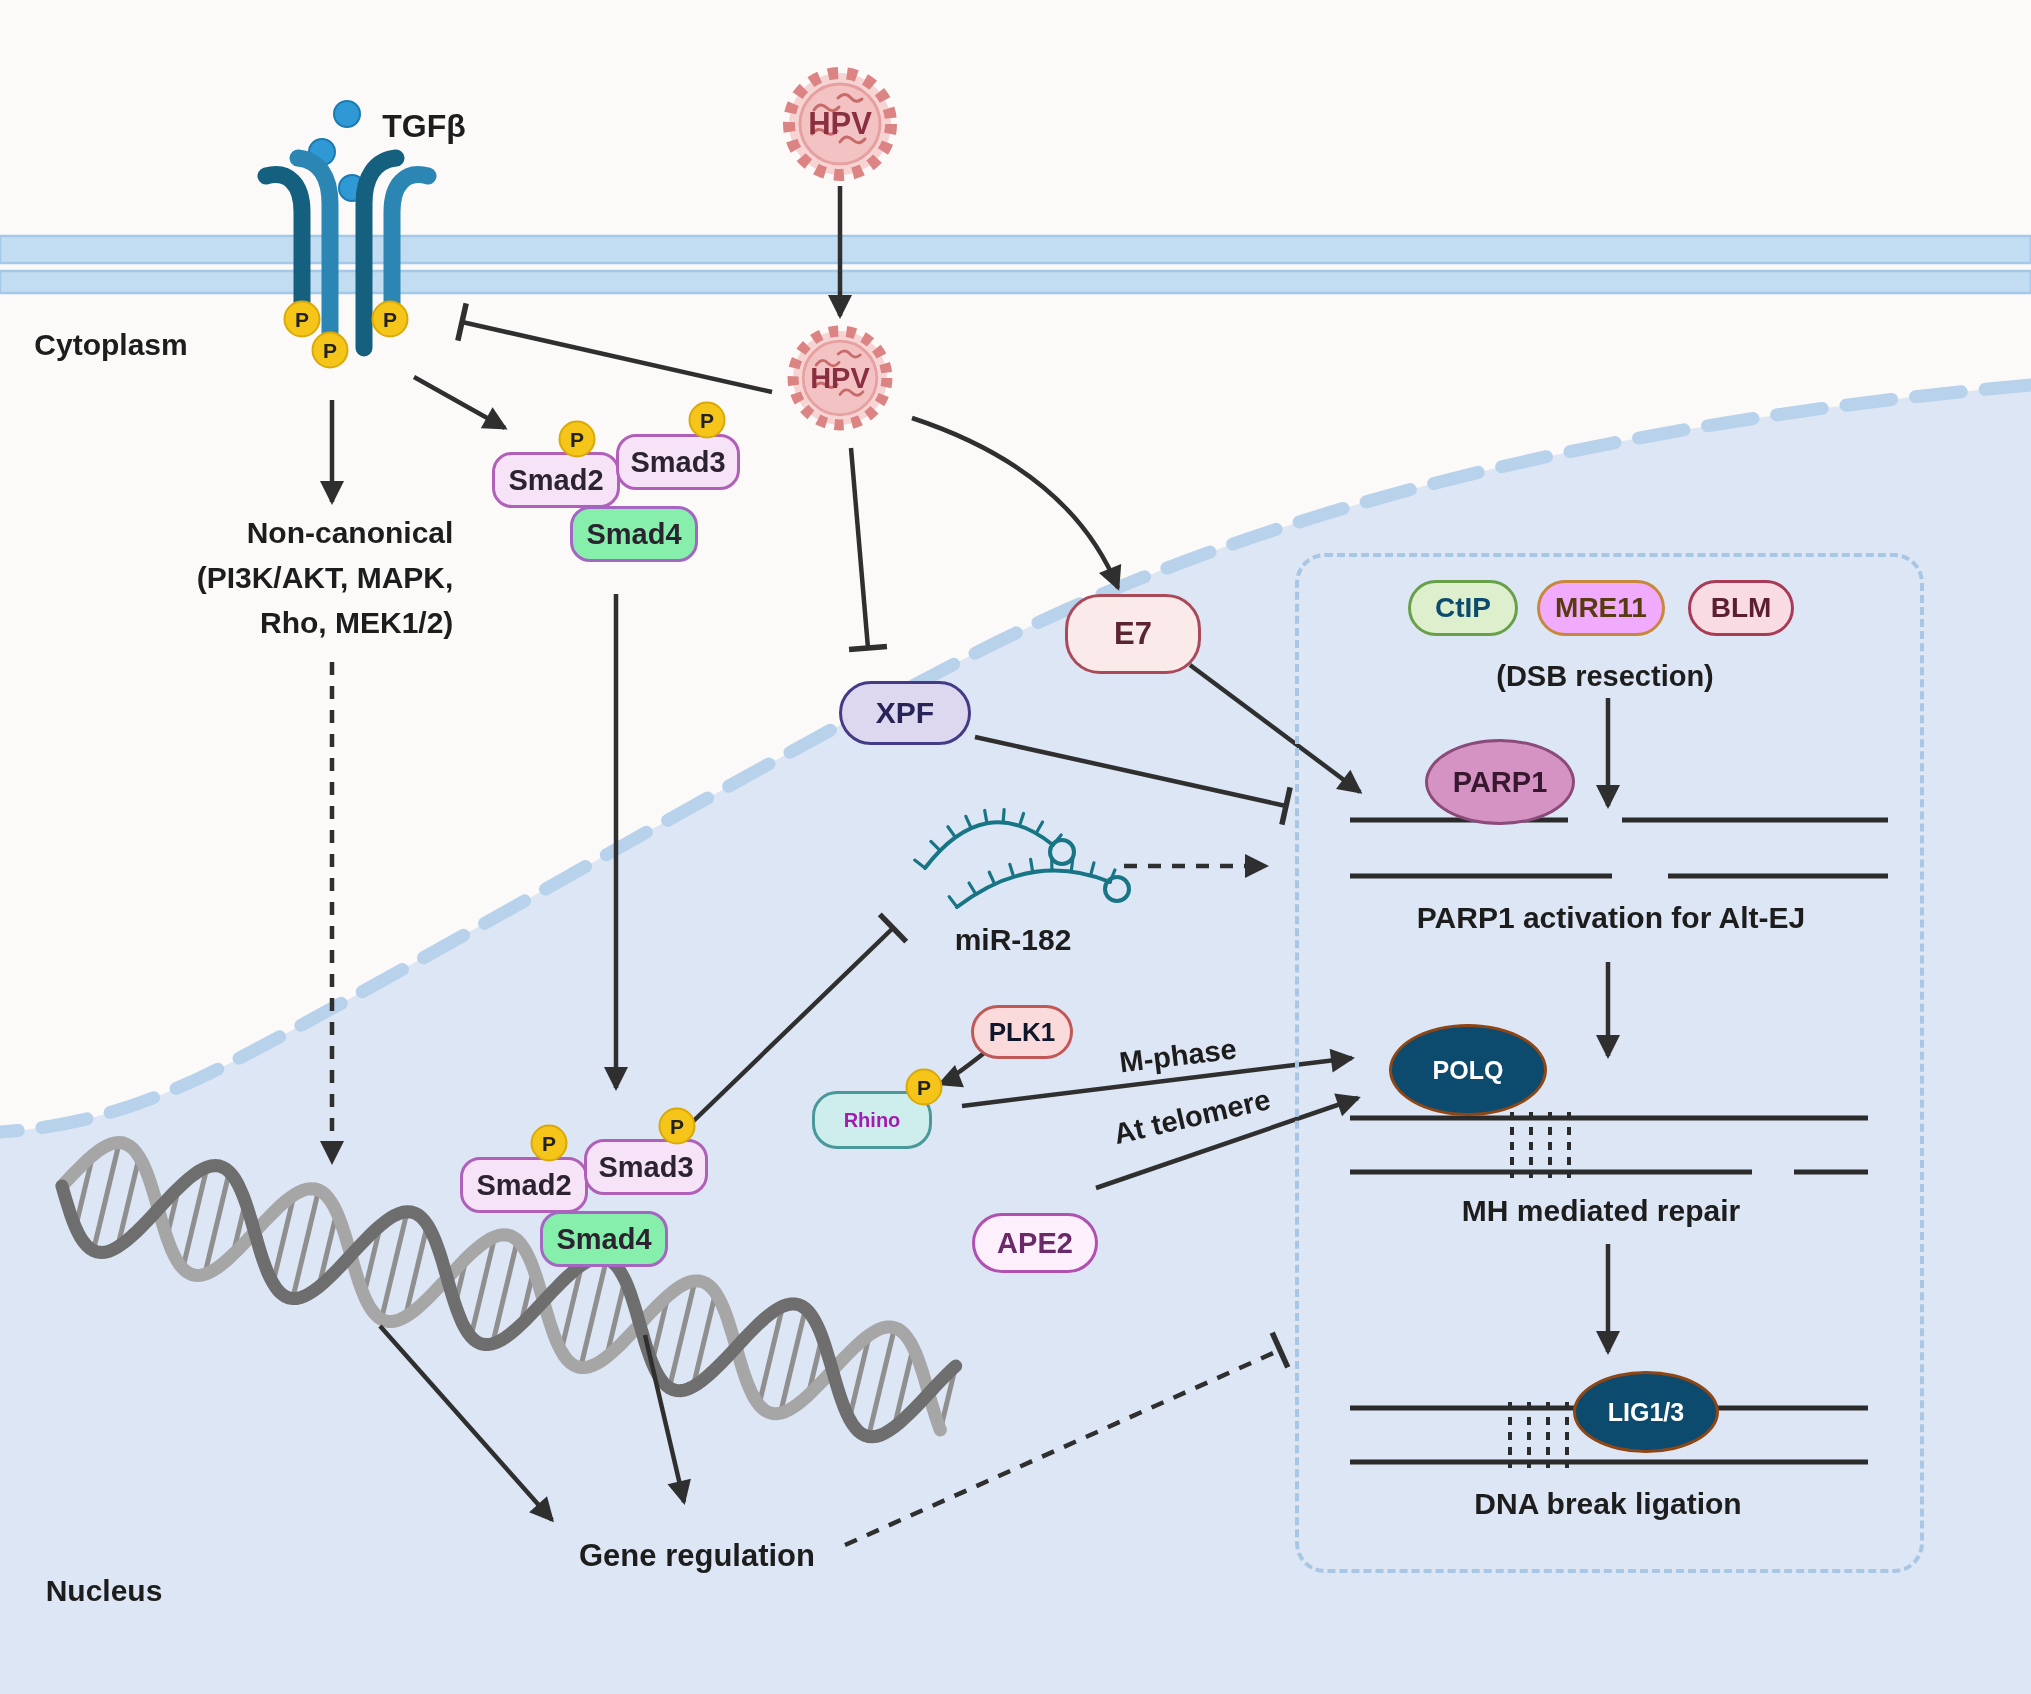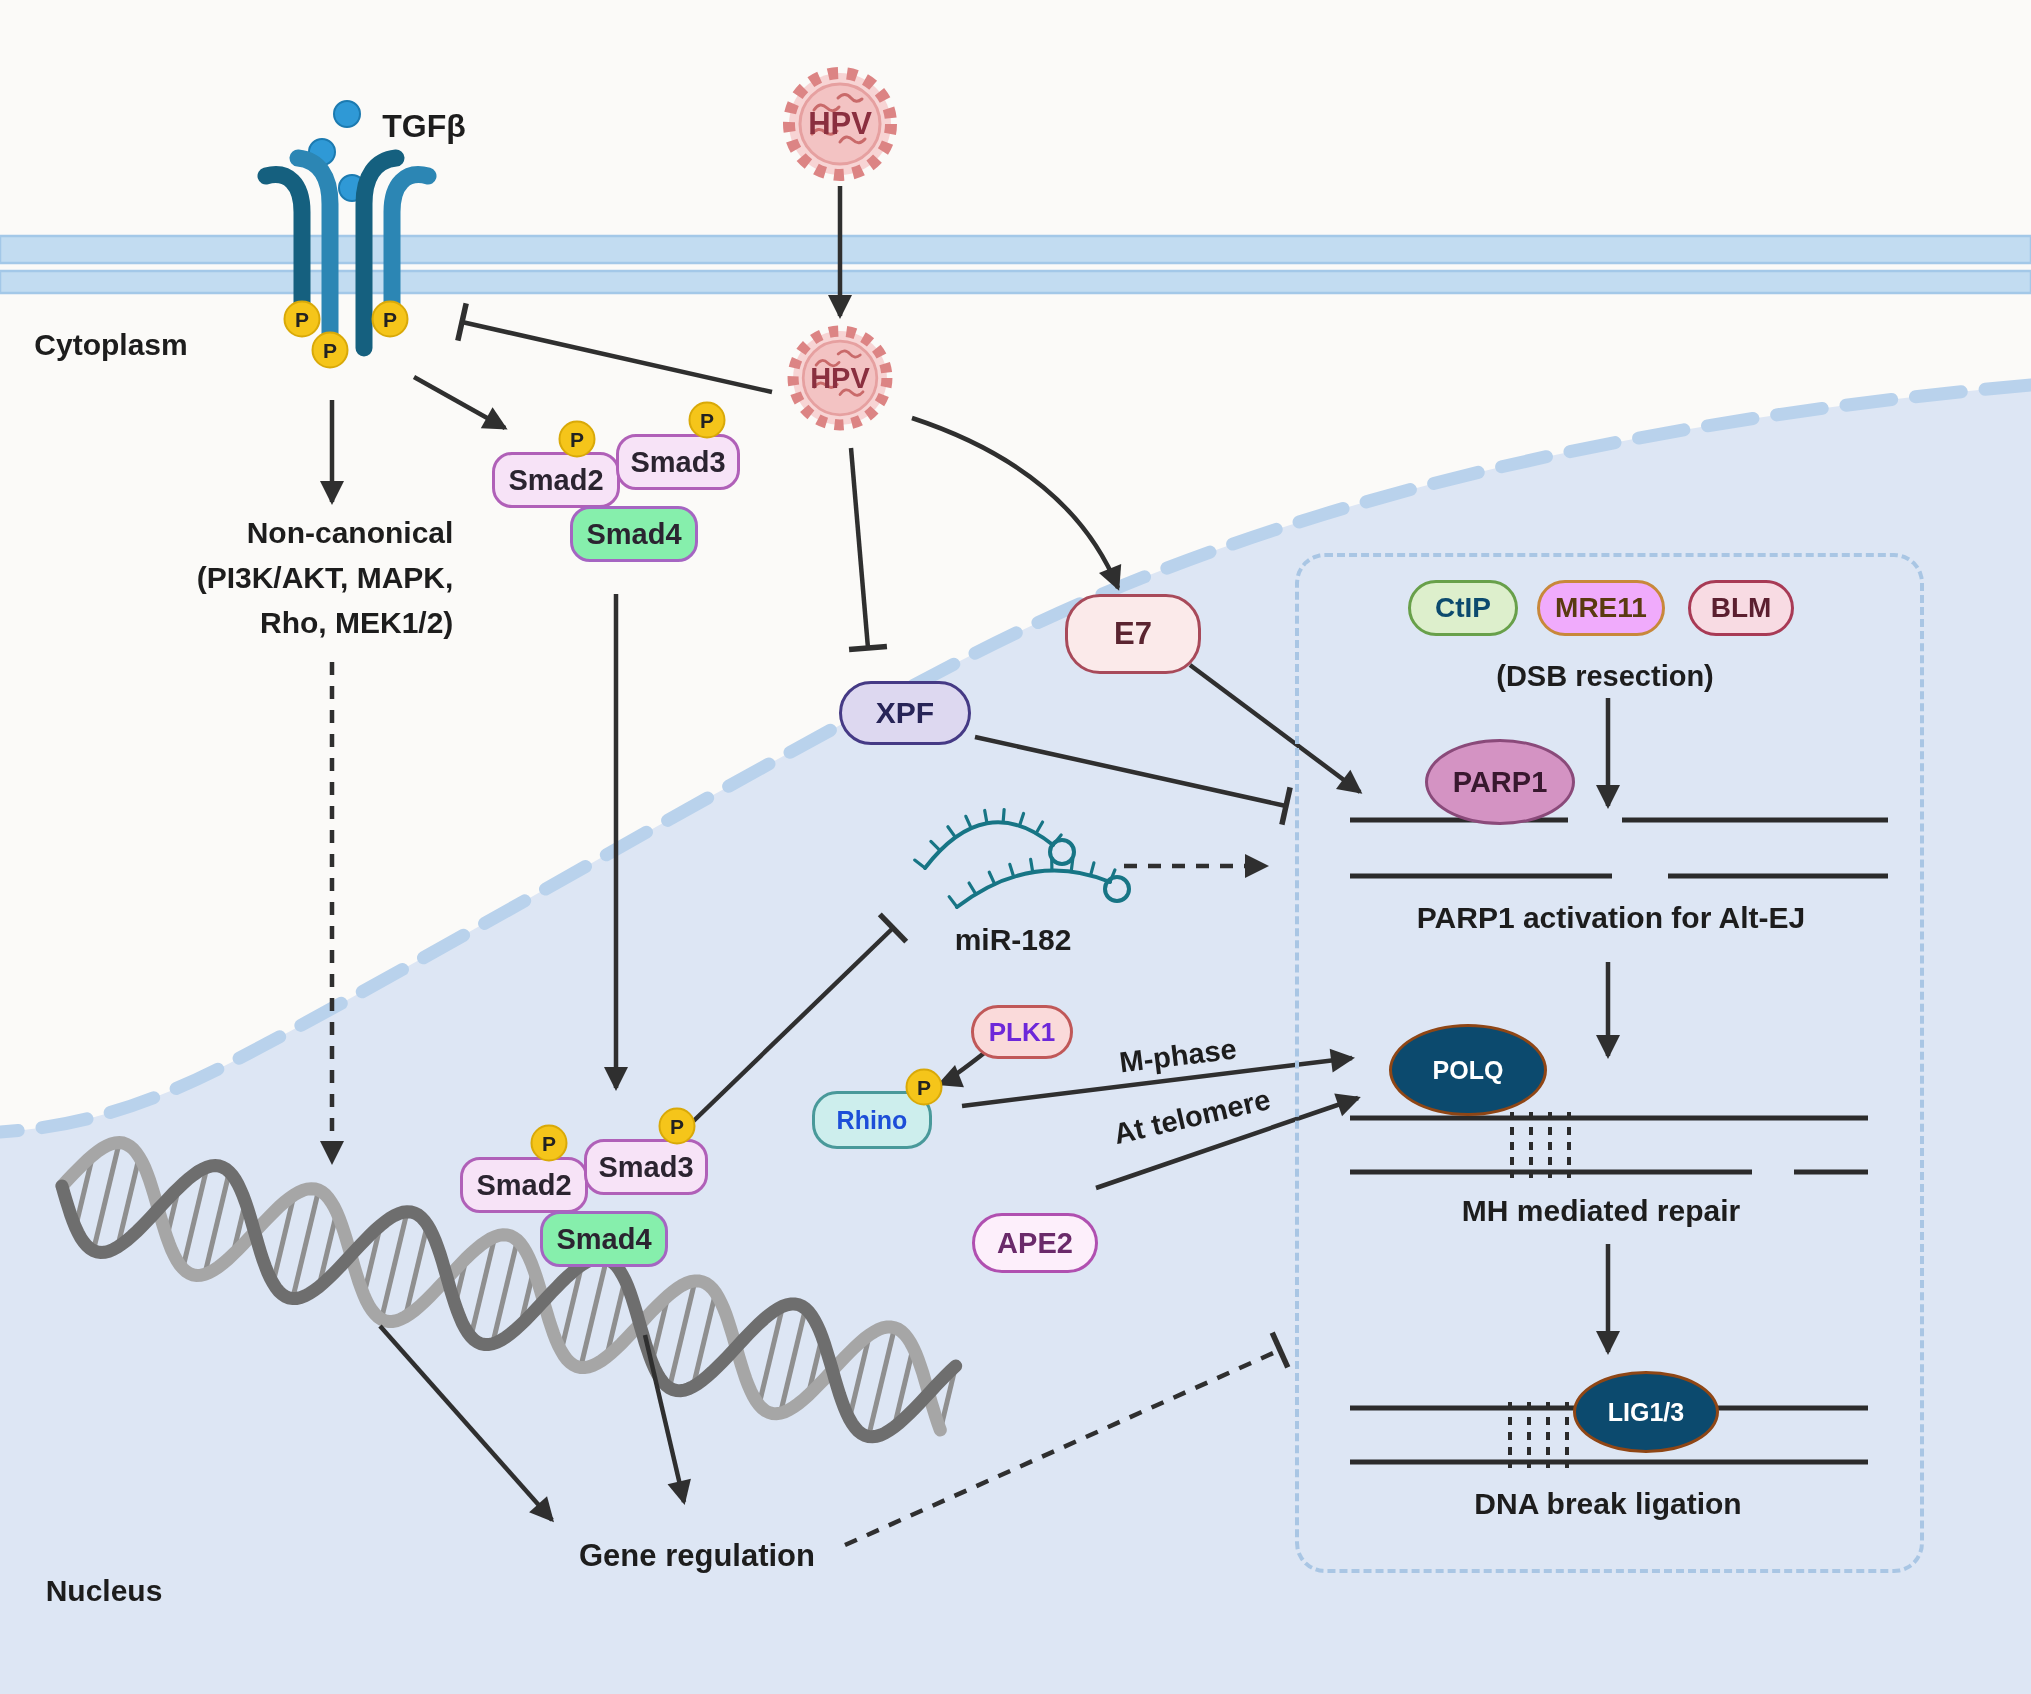--- a/index.html
+++ b/index.html
@@ -13,22 +13,22 @@
         font-weight:bold;border:3.5px solid;white-space:nowrap;z-index:4}
   .smad{background:#f7e3f7;border-color:#b060b8;color:#2b2430;font-size:29px;border-radius:20px}
   .smad4{background:#86efac;border-color:#a565c2}
   .xpf{background:#ddd8f0;border-color:#453a85;color:#272457;font-size:30px;border-radius:32px}
   .e7{background:#fbeaea;border-color:#a84a5a;color:#5a2430;font-size:31px;border-radius:35px}
   .ctip{background:#ddefcc;border-color:#68a04a;color:#0c4a6e;font-size:28px;border-radius:28px}
   .mre11{background:#f0abfc;border-color:#c8883a;color:#5a3a10;font-size:28px;border-radius:28px}
   .blm{background:#f8dbe3;border-color:#a83a55;color:#5c1f30;font-size:28px;border-radius:28px}
   .parp1{background:#d493c3;border-color:#8a4a7a;color:#38182e;font-size:29px;border-radius:50%}
   .orange{background:#0c4a6e;border-color:#8f4615;color:#ffffff;font-size:25px;border-radius:50%}
-  .plk1{background:#fadada;border-color:#c05858;color:#6d28d9;font-size:26px;border-radius:27px}
-  .rhino{background:#cdeeed;border-color:#49999a;color:#1d4ed8;font-size:25px;border-radius:25px}
+  .plk1{background:#fadada;border-color:#c05858;color:#0f172a;font-size:26px;border-radius:27px}
+  .rhino{background:#cdeeed;border-color:#49999a;color:#a21caf;font-size:20px;border-radius:25px}
   .ape2{background:#fdeffb;border-color:#b050b0;color:#6a2a6a;font-size:29px;border-radius:30px}
   .pbadge{position:absolute;transform:translate(-50%,-50%);width:37px;height:37px;border-radius:50%;
           background:#f5c51a;border:2px solid #d9a908;display:flex;align-items:center;justify-content:center;
           font-weight:bold;font-size:21px;color:#222222;z-index:5}
   .hpvlbl{color:#8a2f3f;z-index:4}
   #altej-box{position:absolute;left:1295px;top:553px;width:629px;height:1020px;border:4px dashed #a9c6e4;border-radius:30px;z-index:2}
   .vsq{fill:none;stroke:#c96a6a;stroke-width:3px;stroke-linecap:round}
   .ln{stroke:#2f2f2f;stroke-width:4.5px;fill:none}
   .lnd{stroke:#2f2f2f;stroke-width:4.5px;fill:none;stroke-dasharray:13 11}
   .dna{stroke:#2b2b2b;stroke-width:5px}

